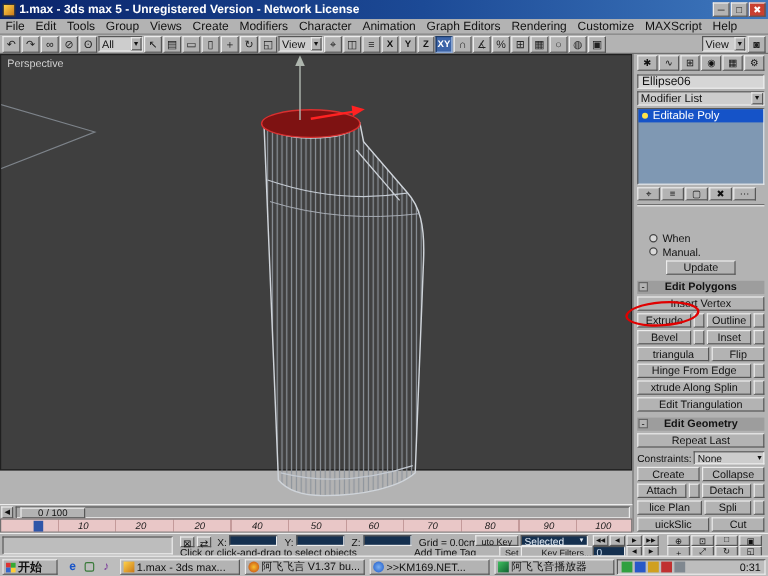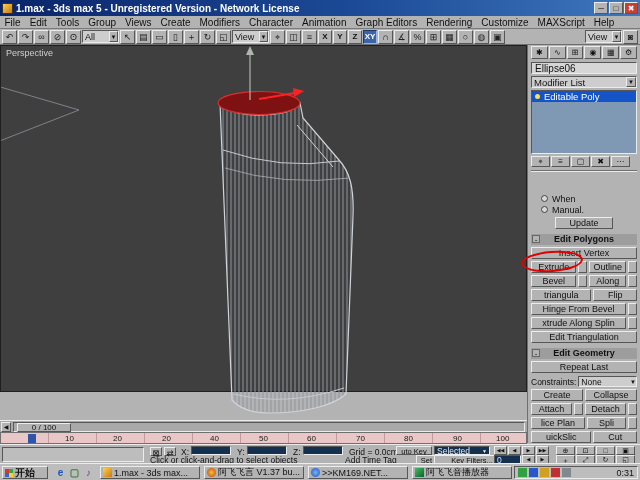--- a/index.html
+++ b/index.html
@@ -64,21 +64,21 @@
   .constr .dd { margin-left:auto; font-size:6px; }
   .annotation { position:absolute; left:521px; top:251px; width:62px; height:21px; border:2px solid #e00000;
     border-radius:50%; transform:rotate(-4deg); z-index:6; pointer-events:none; }
 
   
   .timeslider { position:absolute; left:0; top:420px; width:527px; height:12px; background:#a9a9a9; border-top:1px solid #ececec; }
   .ts-prev { position:absolute; left:1px; top:1px; width:10px; height:10px; font-size:6px; line-height:9px; text-align:center; }
   .ts-channel { position:absolute; left:13px; top:1px; right:2px; height:10px; }
   .ts-handle { position:absolute; left:3px; top:0; width:54px; height:9px; font-size:8px; line-height:8px; text-align:center; }
   .trackbar { position:absolute; left:0; top:432px; width:527px; height:12px; background:#e9c7c7; border:1px solid #6f6f6f;
-    background-image:repeating-linear-gradient(90deg, transparent 0 47px, #c49a9a 47px 48px); }
+    background-image:repeating-linear-gradient(90deg, transparent 0 47px, #c49a9a 47px 48px);font-style:italic; }
   .tk { position:absolute; top:1px; font-size:8px; color:#1a1a1a; }
   .tk1{left:64px}.tk2{left:112px}.tk3{left:161px}.tk4{left:209px}.tk5{left:258px}
   .tk6{left:306px}.tk7{left:355px}.tk8{left:403px}.tk9{left:452px}.tk10{left:495px}
   .frame-marker { position:absolute; left:27px; top:1px; width:8px; height:9px; background:#2f55a8; }
 
   
   .statusbar { position:absolute; left:0; top:444px; width:640px; height:19px; background:#b3b3b3; border-top:1px solid #ececec; }
   .statusbar .abs { position:absolute; font-size:8.5px; }
   .listener { left:2px; top:2px; width:142px; height:15px; background:#bdbdbd; }
   .sbtn { text-align:center; }
@@ -250,29 +250,29 @@
   </div>
   <div class="prow">
     <span class="pbtn raised" style="flex:1.25">Extrude</span>
     <span class="setbox raised"></span>
     <span class="pbtn raised">Outline</span>
     <span class="setbox raised"></span>
   </div>
   <div class="prow">
     <span class="pbtn raised" style="flex:1.25">Bevel</span>
     <span class="setbox raised"></span>
-    <span class="pbtn raised">Along</span>
+    <span class="pbtn raised">Inset</span>
     <span class="setbox raised"></span>
   </div>
   <div class="prow">
     <span class="pbtn raised" style="flex:1.4">triangula</span>
     <span class="pbtn raised">Flip</span>
   </div>
   <div class="prow">
-    <span class="pbtn raised">Hinge From Bevel</span>
+    <span class="pbtn raised">Hinge From Edge</span>
     <span class="setbox raised"></span>
   </div>
   <div class="prow">
     <span class="pbtn raised">xtrude Along Splin</span>
     <span class="setbox raised"></span>
   </div>
   <div class="prow">
     <span class="pbtn raised">Edit Triangulation</span>
   </div>
 

